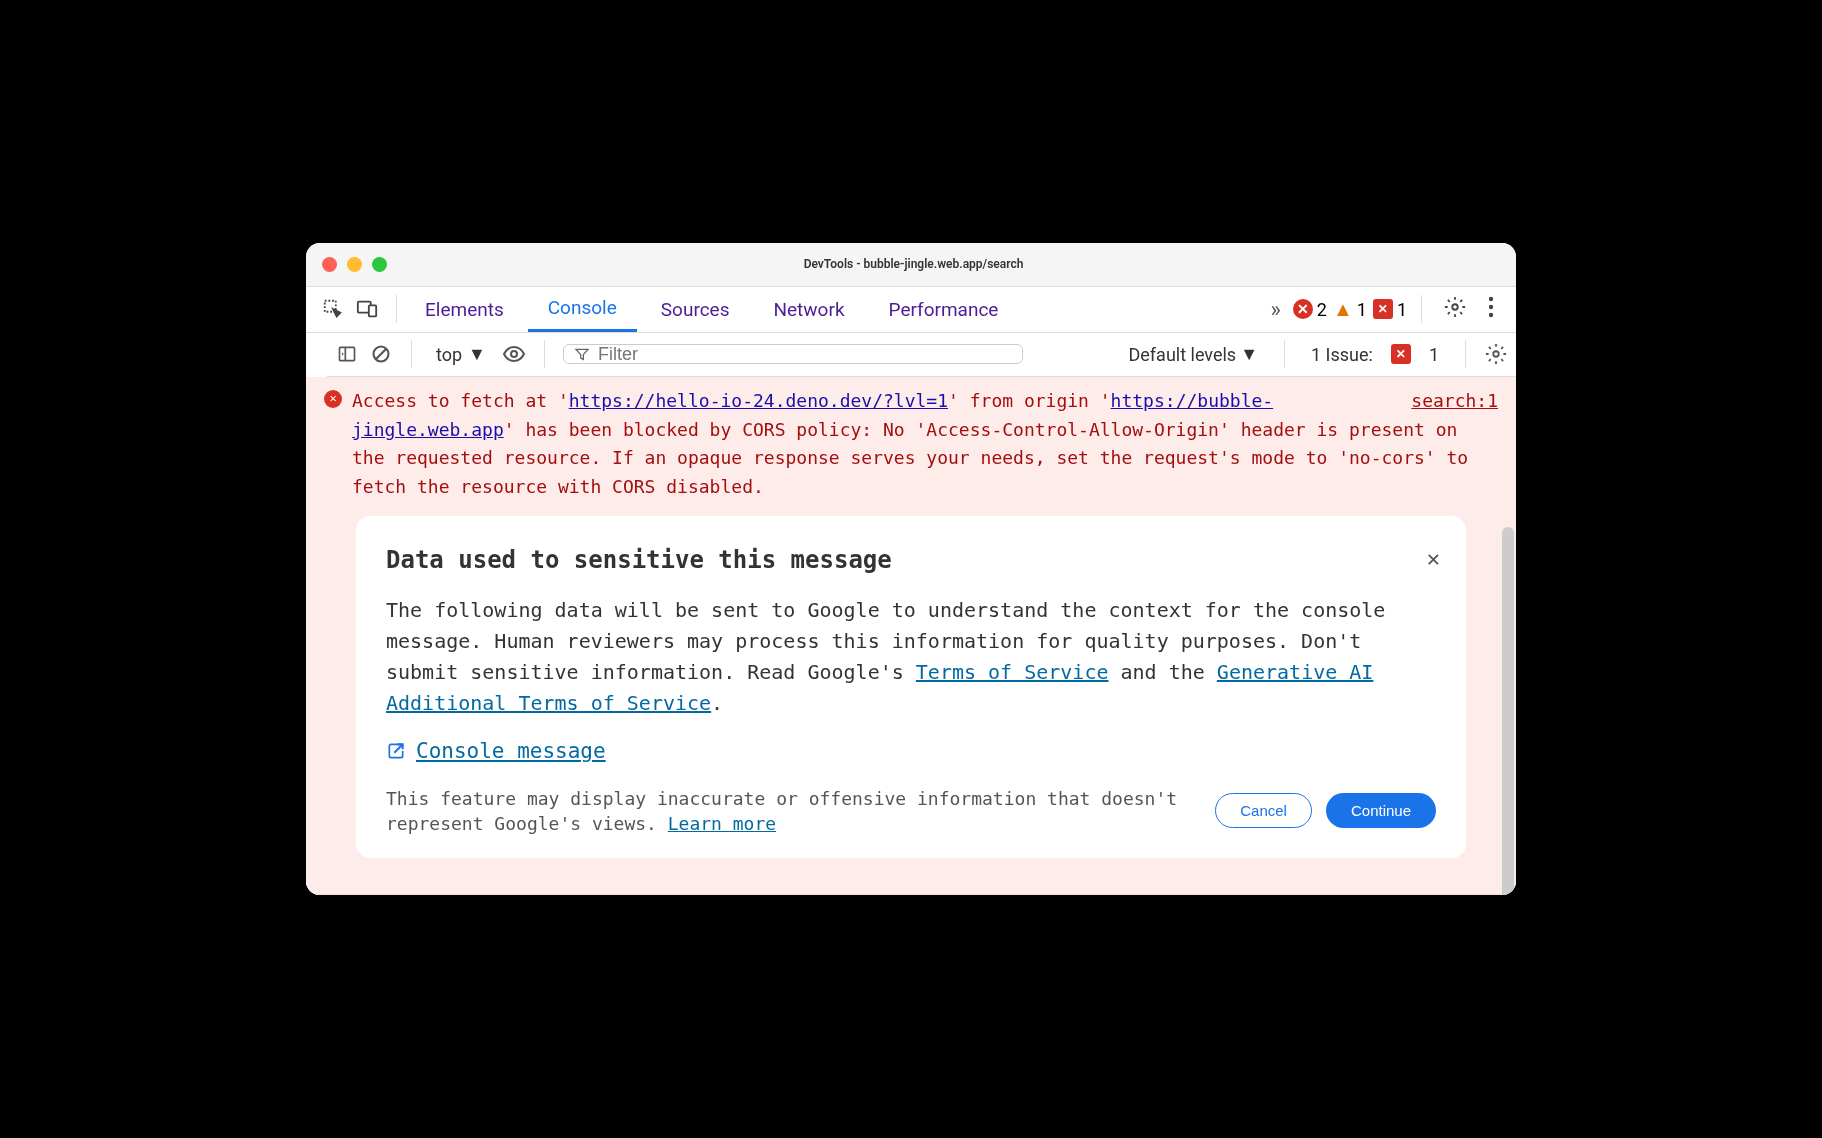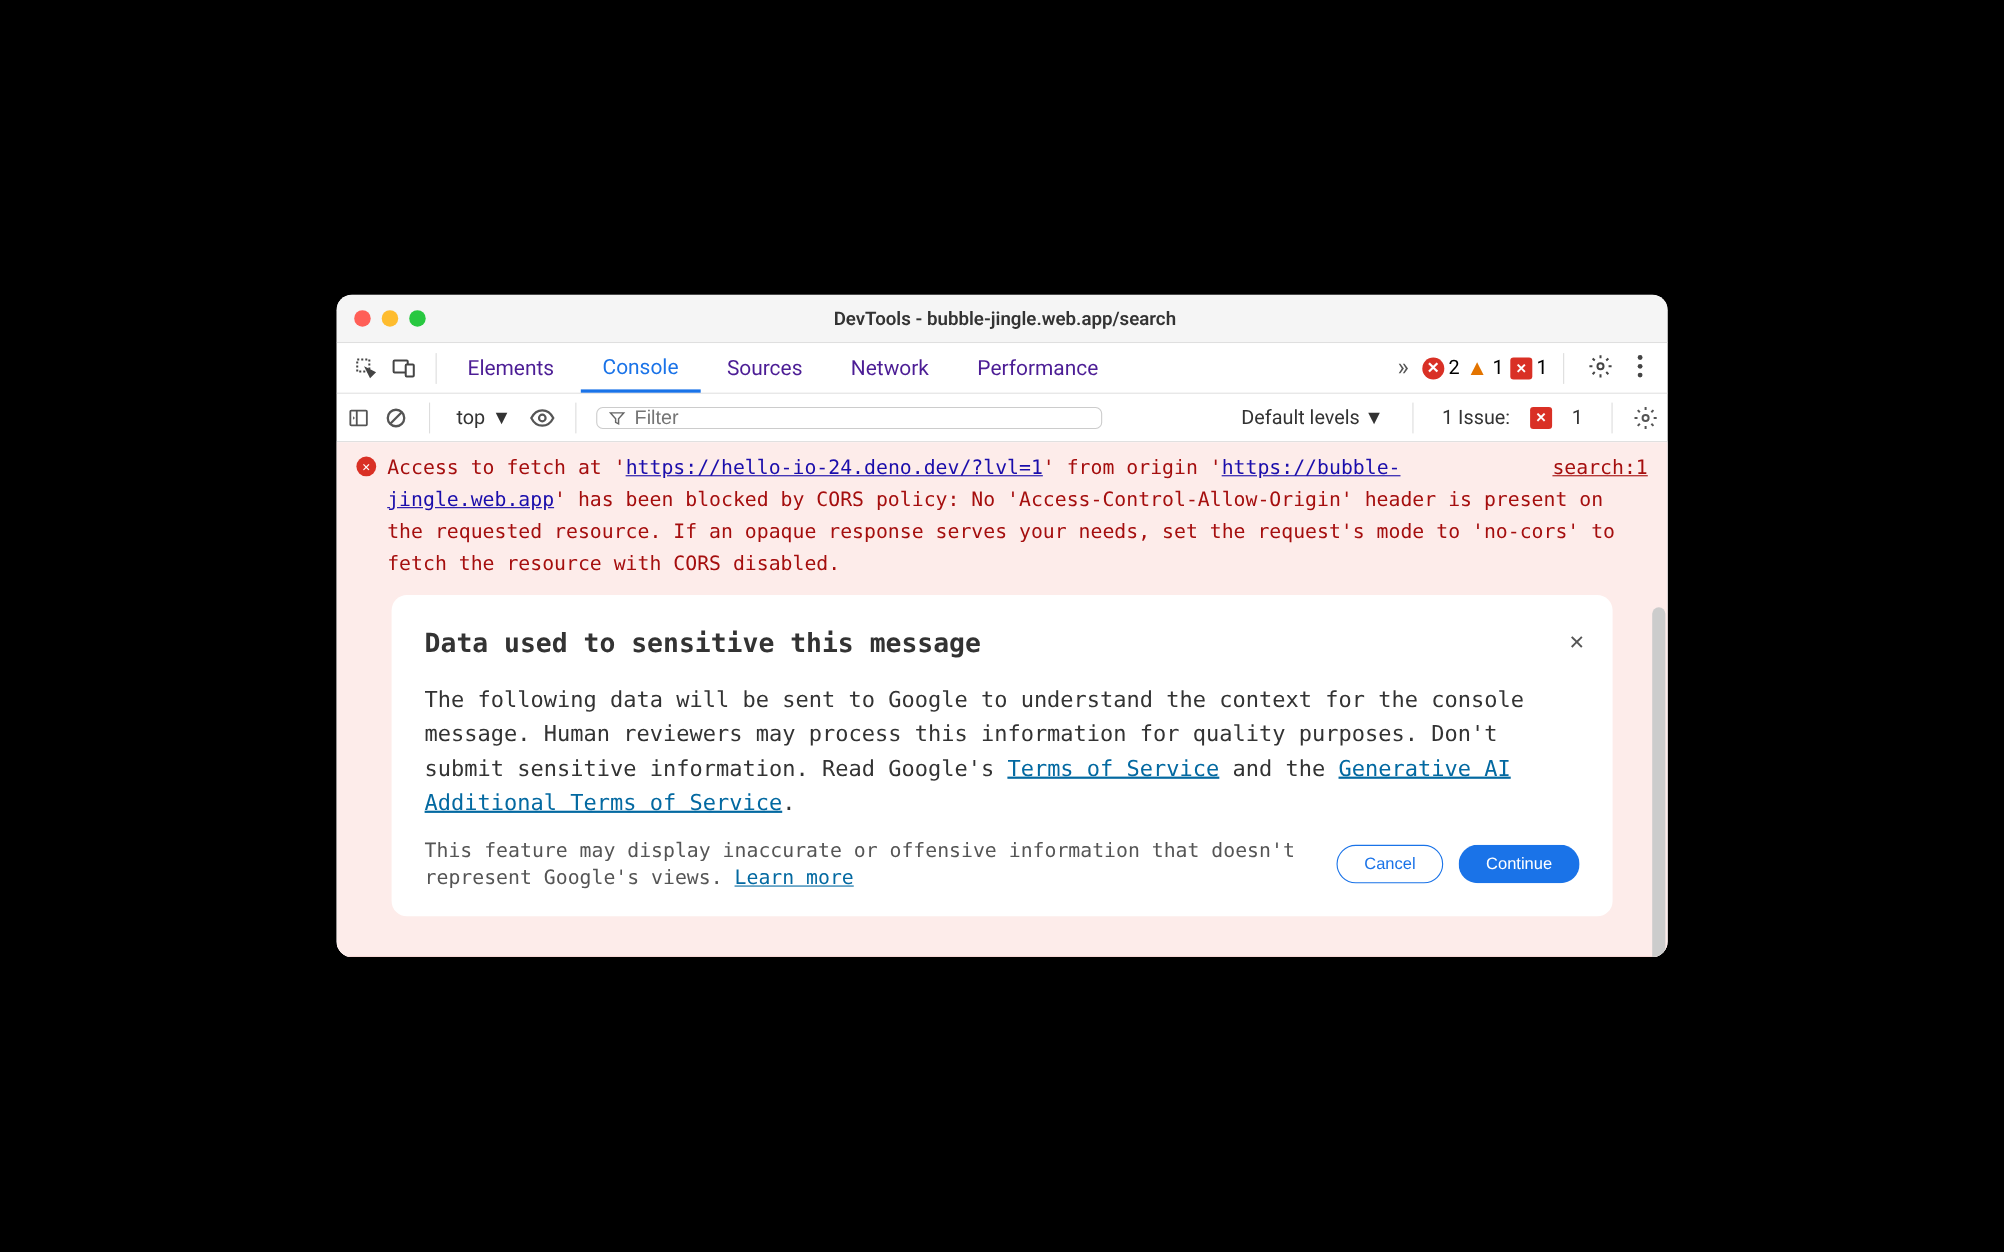--- a/index.html
+++ b/index.html
@@ -26,21 +26,21 @@
   align-items: center;
   padding: 0 16px;
   border-bottom: 1px solid #ddd;
 }
 .traffic-lights { display: flex; gap: 10px; }
 .tl-dot { width: 15px; height: 15px; border-radius: 50%; }
 .tl-red { background: #ff5f57; }
 .tl-yellow { background: #febc2e; }
 .tl-green { background: #28c840; }
 .window-title {
-  flex: 1; text-align: center; font-weight: 600; font-size: 17px;
+  flex: 1; text-align: center; font-weight: 600; font-size: 12px;
   color: #333; margin-left: -60px;
 }
 .toolbar {
   height: 46px; display: flex; align-items: center;
   border-bottom: 1px solid #ddd; background: #fff;
   padding: 0 6px;
 }
 .toolbar-left-icons { display: flex; align-items: center; gap: 12px; padding: 0 10px; }
 .tb-icon { width: 22px; height: 22px; display:flex; align-items:center; justify-content:center; color:#444; cursor:pointer; }
 .divider-v { width: 1px; height: 28px; background: #ddd; margin: 0 8px; }
@@ -57,21 +57,21 @@
   width:20px; height:20px; border-radius:50%; display:flex;
   align-items:center; justify-content:center; color:#fff; font-weight:bold;
   font-size:14px;
 }
 .bc-red { background:#d93025; }
 .bc-orange { color:#e37400; font-size:20px; }
 .bc-issue { width:20px; height:20px; background:#d93025; border-radius:3px; display:flex; align-items:center; justify-content:center; color:#fff; font-size:12px; font-weight:bold; }
 .gear-btn, .kebab-btn { padding:0 8px; cursor:pointer; color:#444; }
 .subbar {
   height: 44px; display:flex; align-items:center; border-bottom:1px solid #ddd;
-  padding: 0 8px; gap: 10px; background:#fff;
+  padding: 0 8px; gap: 10px; background:#fff;margin-left:21px;
 }
 .sb-icon { width:24px; height:24px; display:flex; align-items:center; justify-content:center; color:#555; cursor:pointer; }
 .context-dd { display:flex; align-items:center; gap:6px; font-size:18px; color:#333; cursor:pointer; padding: 0 6px; }
 .filter-wrap {
   display:flex; align-items:center; border:1px solid #ccc; border-radius:6px;
   height:20px; padding:0 10px; gap:8px; flex:0 0 460px;
 }
 .filter-input { border:0; outline:0; font-size:18px; flex:1; background:transparent; }
 .levels-dd { margin-left:auto; font-size:18px; color:#333; cursor:pointer; display:flex; align-items:center; gap:4px; padding:0 8px;text-align:center; }
 .issue-cnt { font-size:18px; color:#333; display:flex; align-items:center; gap:18px; padding:0 8px; }
@@ -234,20 +234,28 @@
           <span>Access to fetch at '</span><a class="err-link">https://hello-io-24.deno.dev/?lvl=1</a><span>' from origin '</span><a class="err-link">https://bubble-jingle.web.app</a><span>' has been blocked by CORS policy: No 'Access-Control-Allow-Origin' header is present on the requested resource. If an opaque response serves your needs, set the request's mode to 'no-cors' to fetch the resource with CORS disabled.</span>
         </div>
       </div>
 
       <div class="dialog">
         <div class="close-x">✕</div>
         <h2>Data used to sensitive this message</h2>
         <p>
           <span>The following data will be sent to Google to understand the context for the console message. Human reviewers may process this information for quality purposes. Don't submit sensitive information. Read Google's </span><a class="link-blue">Terms of Service</a><span> and the </span><a class="link-blue">Generative AI Additional Terms of Service</a><span>.</span>
         </p>
+        <div class="ext-link-row">
+          <svg width="20" height="20" viewBox="0 0 24 24" fill="none" stroke="#1a73e8" stroke-width="2.5">
+              <path d="M14 4h6v6"></path>
+              <path d="M20 4L10 14"></path>
+              <path d="M18 4H6a2 2 0 00-2 2v12a2 2 0 002 2h12a2 2 0 002-2v-6" stroke-width="2"></path>
+            </svg>
+          <a class="link-blue" style="font-size:21px">Console message</a>
+        </div>
         <div class="dialog-footer">
           <div class="disclaimer">
             <span>This feature may display inaccurate or offensive information that doesn't represent Google's views. </span><a class="link-blue">Learn more</a>
           </div>
           <button class="btn btn-secondary">Cancel</button>
           <button class="btn btn-primary">Continue</button>
         </div>
       </div>
     </div>
     <div class="scrollbar-vis"></div>

